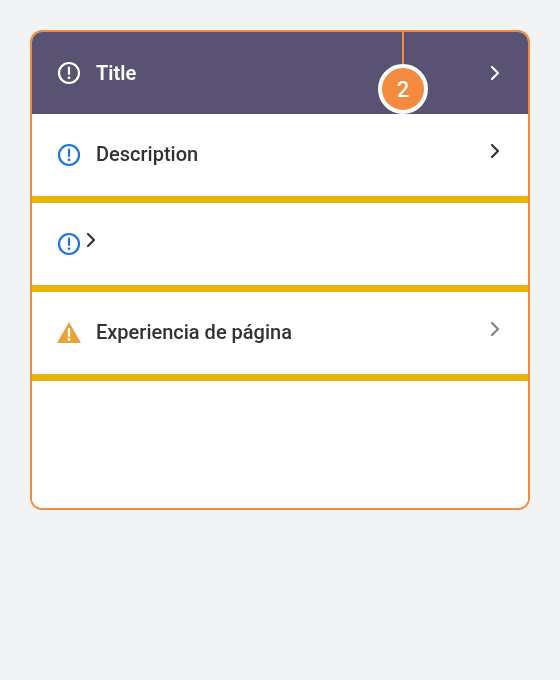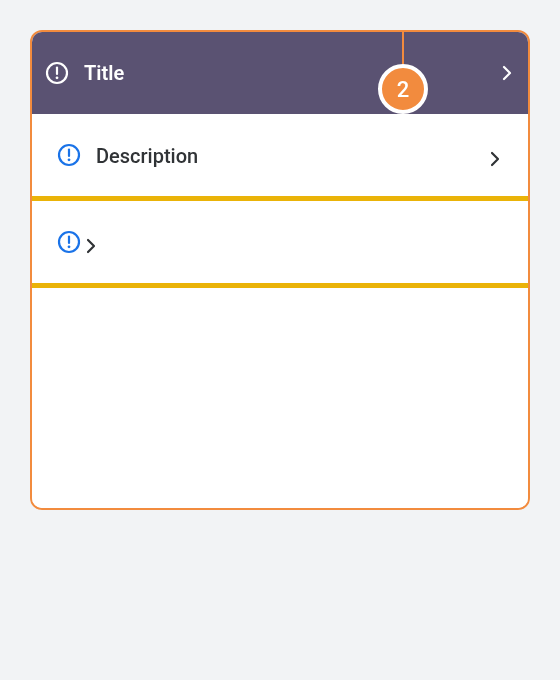--- a/index.html
+++ b/index.html
@@ -16,35 +16,35 @@
     border-radius: 12px;
     overflow: hidden;
     position: relative;
     background: #fff;
     height: 480px;
   }
   .header-row {
     background: #5a5272;
     display: flex;
     align-items: center;
-    padding: 28px 12px;
+    padding: 28px 24px;
     position: relative;
   }
   .header-row .label {
     color: #fff;
     font-size: 20px;
     font-weight: 600;
     flex: 1;
     margin-left: 14px;
   }
   .row {
     display: flex;
-    align-items: flex-end;
+    align-items: flex-start;
     padding: 28px 24px;
-    border-bottom: 5px solid #eab308;
+    border-bottom: 7px solid #eab308;
     background: #fff;
   }
   .row .label {
     color: #303336;
     font-size: 20px;
     font-weight: 500;
     flex: 1;
     margin-left: 14px;
   }
   .icon-wrap {
@@ -143,15 +143,30 @@
       </svg>
     </span>
     <span class="chevron">
       <svg width="10" height="16" viewBox="0 0 10 16" fill="none">
         <path d="M2 2 L8 8 L2 14" stroke="#303336" stroke-width="2.2" stroke-linecap="round" stroke-linejoin="round"></path>
       </svg>
     </span>
   </div>
 
 
+  <div class="row">
+    <span class="icon-wrap">
+      <svg width="26" height="24" viewBox="0 0 26 24" fill="none">
+        <path d="M13 1 L25 22 L1 22 Z" fill="#e8a33d"></path>
+        <line x1="13" y1="8" x2="13" y2="15" stroke="#fff" stroke-width="2.2" stroke-linecap="round"></line>
+        <circle cx="13" cy="18.5" r="1.4" fill="#fff"></circle>
+      </svg>
+    </span>
+    <span class="label">Experiencia de página</span>
+    <span class="chevron">
+      <svg width="10" height="16" viewBox="0 0 10 16" fill="none">
+        <path d="M2 2 L8 8 L2 14" stroke="#808488" stroke-width="2.2" stroke-linecap="round" stroke-linejoin="round"></path>
+      </svg>
+    </span>
+  </div>
 
   <div class="fade"></div>
 </div>
 
 </body></html>

